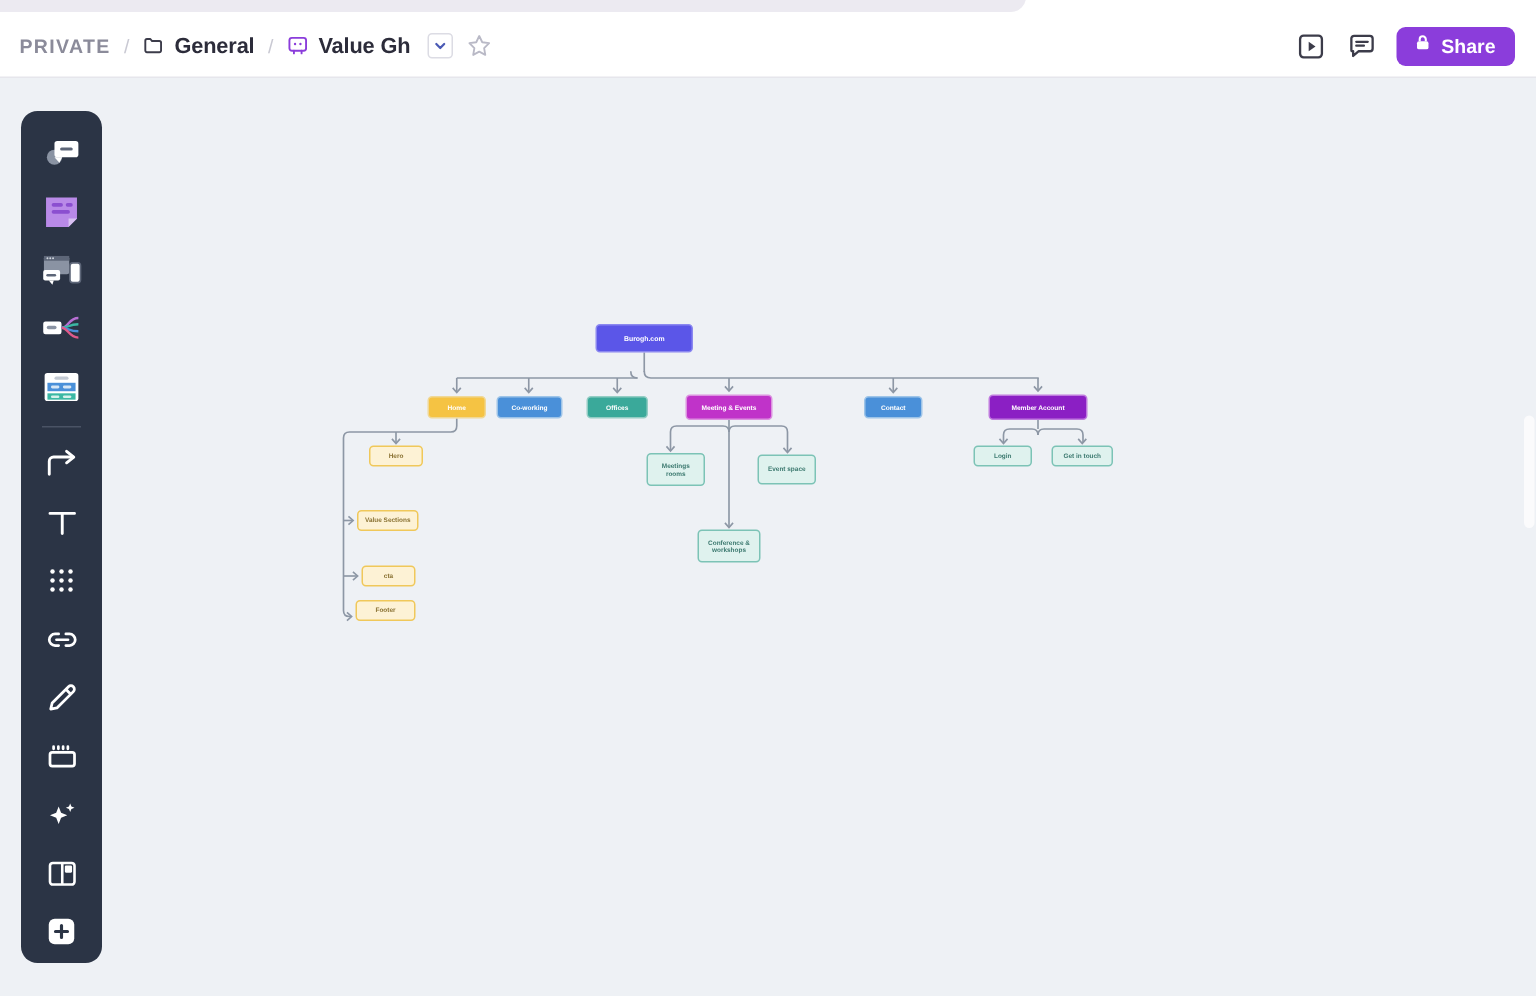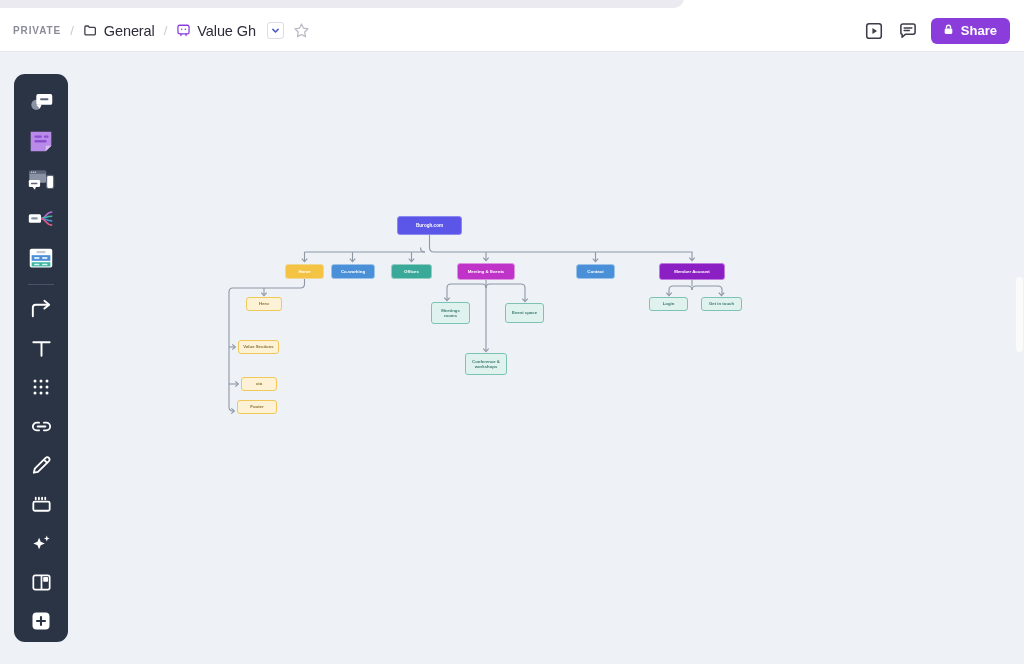--- a/index.html
+++ b/index.html
@@ -26,27 +26,27 @@
     position: absolute; left: 0; top: 10px; width: 1024px; height: 42px;
     background: #ffffff;
     border-bottom: 1px solid #e6e6ec;
     display: flex; align-items: center;
   }
   #breadcrumb {
     display: flex; align-items: center; gap: 0px;
     padding-left: 13px; height: 100%;
   }
   .bc-private {
-    font-size: 10px; font-weight: bold; letter-spacing: 0.9px;
+    font-size: 13px; font-weight: bold; letter-spacing: 0.9px;
     color: #8b8b9a; text-transform: uppercase;
   }
   .bc-sep { color: #c9c9d3; font-size: 13px; margin: 0 9px; }
   .bc-item { display: flex; align-items: center; gap: 6px; }
   .bc-label {
-    font-size: 14.5px; font-weight: normal; color: #2c2c3a;
+    font-size: 14.5px; font-weight: bold; color: #2c2c3a;
     letter-spacing: -0.1px;
   }
   .bc-icon { display: flex; align-items: center; }
 
   #chev-box {
     width: 17px; height: 17px; margin-left: 11px;
     border: 1px solid #dcdce4; border-radius: 3px;
     display: flex; align-items: center; justify-content: center;
     cursor: pointer;
   }

